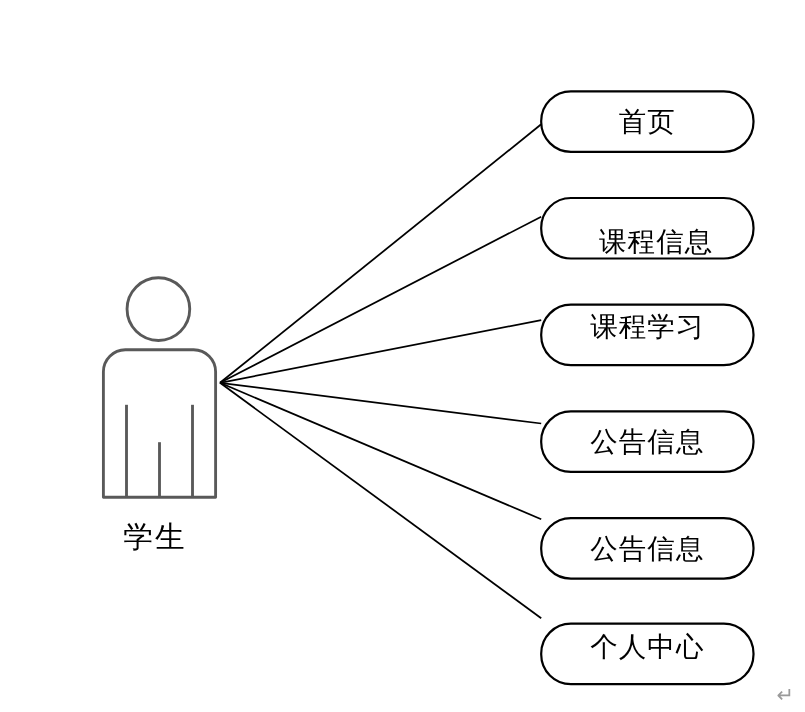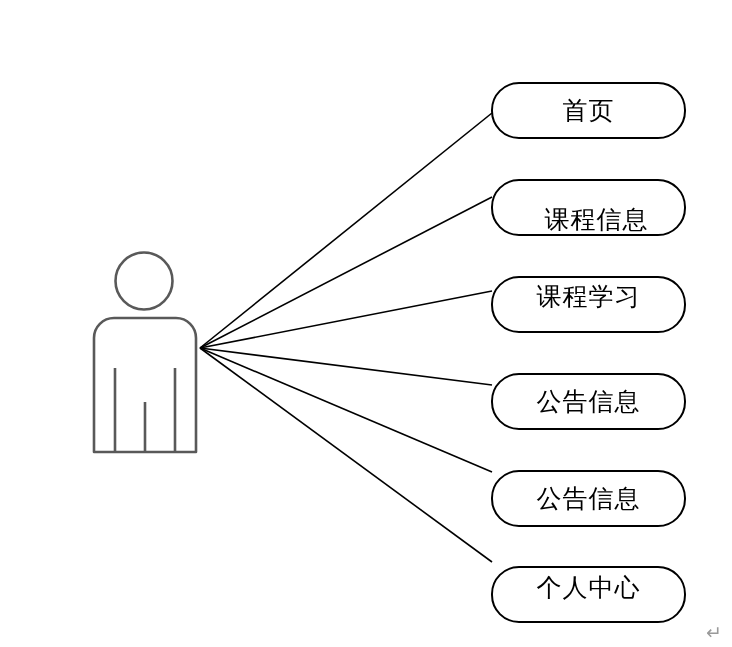--- a/index.html
+++ b/index.html
@@ -89,16 +89,17 @@
 
   <div id="usecase-labels">
       <div class="usecase-label" style="left: 492px; top: 83px; width: 193px; height: 55px;">首页</div>
       <div class="usecase-label" style="left: 500px; top: 180px; width: 193px; height: 55px; margin-top: 12px;">课程信息</div>
       <div class="usecase-label" style="left: 492px; top: 277px; width: 193px; height: 38px; font-family: Liberation Serif, serif;">课程学习</div>
       <div class="usecase-label" style="left: 492px; top: 374px; width: 193px; height: 55px;">公告信息</div>
       <div class="usecase-label" style="left: 492px; top: 471px; width: 193px; height: 55px;">公告信息</div>
       <div class="usecase-label" style="left: 492px; top: 567px; width: 193px; height: 41px;">个人中心</div>
     </div>
 
+  <div class="actor-label" id="actor-name" style="left: 0px; top: 470px; width: 282px;">学生</div>
 
   <div class="para-mark" id="para-mark" style="left: 706px; top: 623px;">↵</div>
 
 </div>
 
 </body></html>

